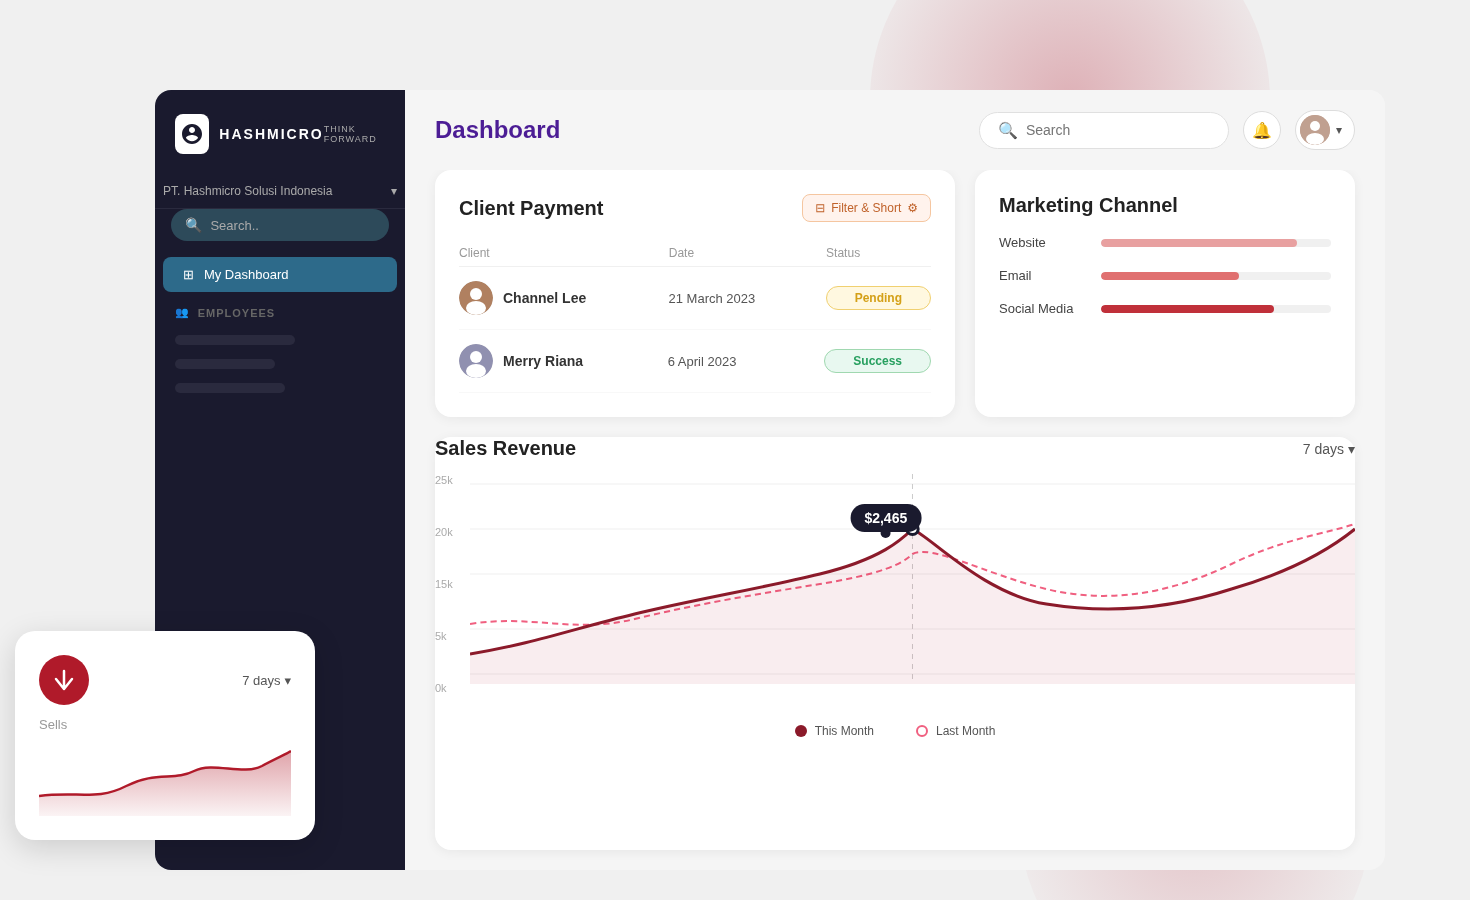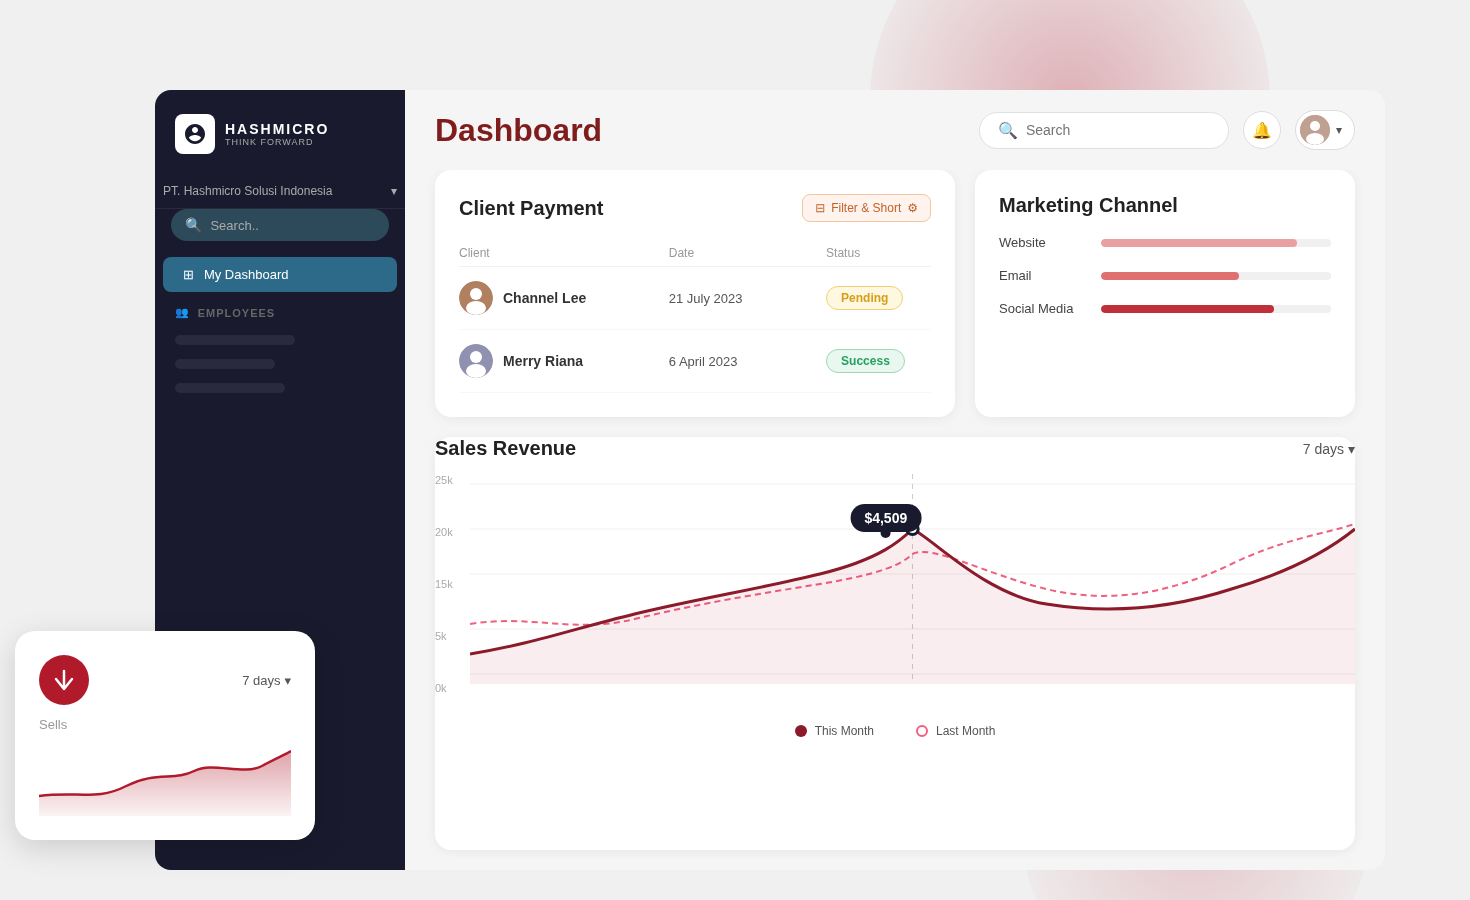--- a/index.html
+++ b/index.html
@@ -72,21 +72,22 @@
       display: flex;
       align-items: center;
       justify-content: center;
       font-size: 20px;
       font-weight: bold;
       color: #1a1a2e;
     }
 
     .logo-text {
       display: flex;
-      flex-direction: column;
+      flex-direction: row;
+      align-items: center;
     }
 
     .logo-title {
       color: #fff;
       font-size: 14px;
       font-weight: 800;
       letter-spacing: 2px;
     }
 
     .logo-subtitle {
@@ -193,23 +194,23 @@
     
     .header {
       background: #f5f5f5;
       padding: 20px 30px;
       display: flex;
       align-items: center;
       justify-content: space-between;
     }
 
     .header-title {
-      font-size: 32px;
+      font-size: 24px;
       font-weight: 700;
-      color: #7f1d1d;
+      color: #4c1d95;
     }
 
     .header-right {
       display: flex;
       align-items: center;
       gap: 14px;
     }
 
     .search-bar {
       display: flex;
@@ -354,21 +355,21 @@
       overflow: hidden;
     }
 
     .date-cell {
       font-size: 13px;
       color: #555;
     }
 
     .status-badge {
       display: inline-block;
-      padding: 4px 14px;
+      padding: 4px 28px;
       border-radius: 20px;
       font-size: 12px;
       font-weight: 600;
     }
 
     .status-pending {
       background: #fff8e0;
       color: #d4a017;
       border: 1px solid #f0d070;
     }
@@ -667,21 +668,21 @@
           <div class="client-cell">
             <div class="client-avatar">
               <svg width="34" height="34" viewBox="0 0 34 34">
                 <rect width="34" height="34" rx="17" fill="#b08060"></rect>
                 <circle cx="17" cy="13" r="6" fill="#fff"></circle>
                 <ellipse cx="17" cy="27" rx="10" ry="7" fill="#fff"></ellipse>
               </svg>
             </div>
             <span>Channel Lee</span>
           </div>
-          <div class="date-cell">21 July 2023</div>
+          <div class="date-cell">21 March 2023</div>
           <div>
             <span class="status-badge status-pending">Pending</span>
           </div>
         </div>
 
         <div class="table-row">
           <div class="client-cell">
             <div class="client-avatar">
               <svg width="34" height="34" viewBox="0 0 34 34">
                 <rect width="34" height="34" rx="17" fill="#9090b0"></rect>
@@ -758,21 +759,21 @@
 
             <path d="M0,180 C60,170 100,155 160,140 C220,125 280,115 340,100 C400,85 420,65 430,55 C450,65 500,120 560,130 C620,140 680,135 740,115 C790,100 830,80 860,55 L860,210 L0,210 Z" fill="rgba(180,30,50,0.08)"></path>
 
             <path d="M0,180 C60,170 100,155 160,140 C220,125 280,115 340,100 C400,85 420,65 430,55 C450,65 500,120 560,130 C620,140 680,135 740,115 C790,100 830,80 860,55" fill="none" stroke="#8b1a2a" stroke-width="3"></path>
 
             <circle cx="430" cy="55" r="7" fill="#1a1a2e"></circle>
             <circle cx="430" cy="55" r="4" fill="#fff"></circle>
           </svg>
 
           <div class="chart-tooltip">
-            <span>$4,509</span>
+            <span>$2,465</span>
           </div>
         </div>
 
         <div class="chart-legend">
           <div class="legend-item">
             <div class="legend-dot dot-this-month"></div>
             <span>This Month</span>
           </div>
           <div class="legend-item">
             <div class="legend-dot dot-last-month" style="border:2px solid #f06080;background:transparent;"></div>

